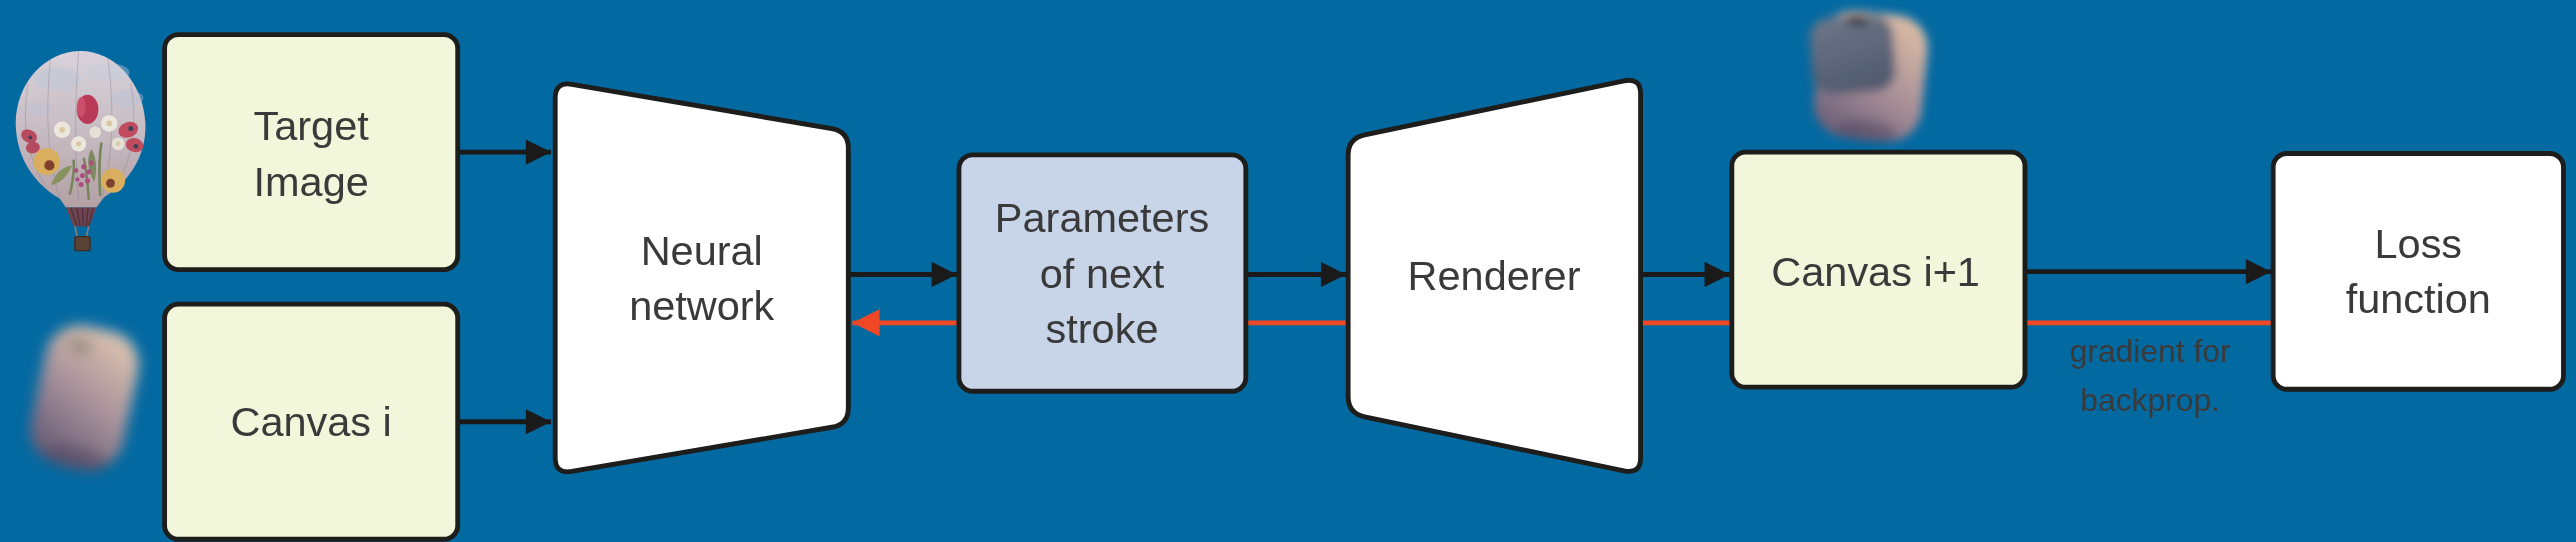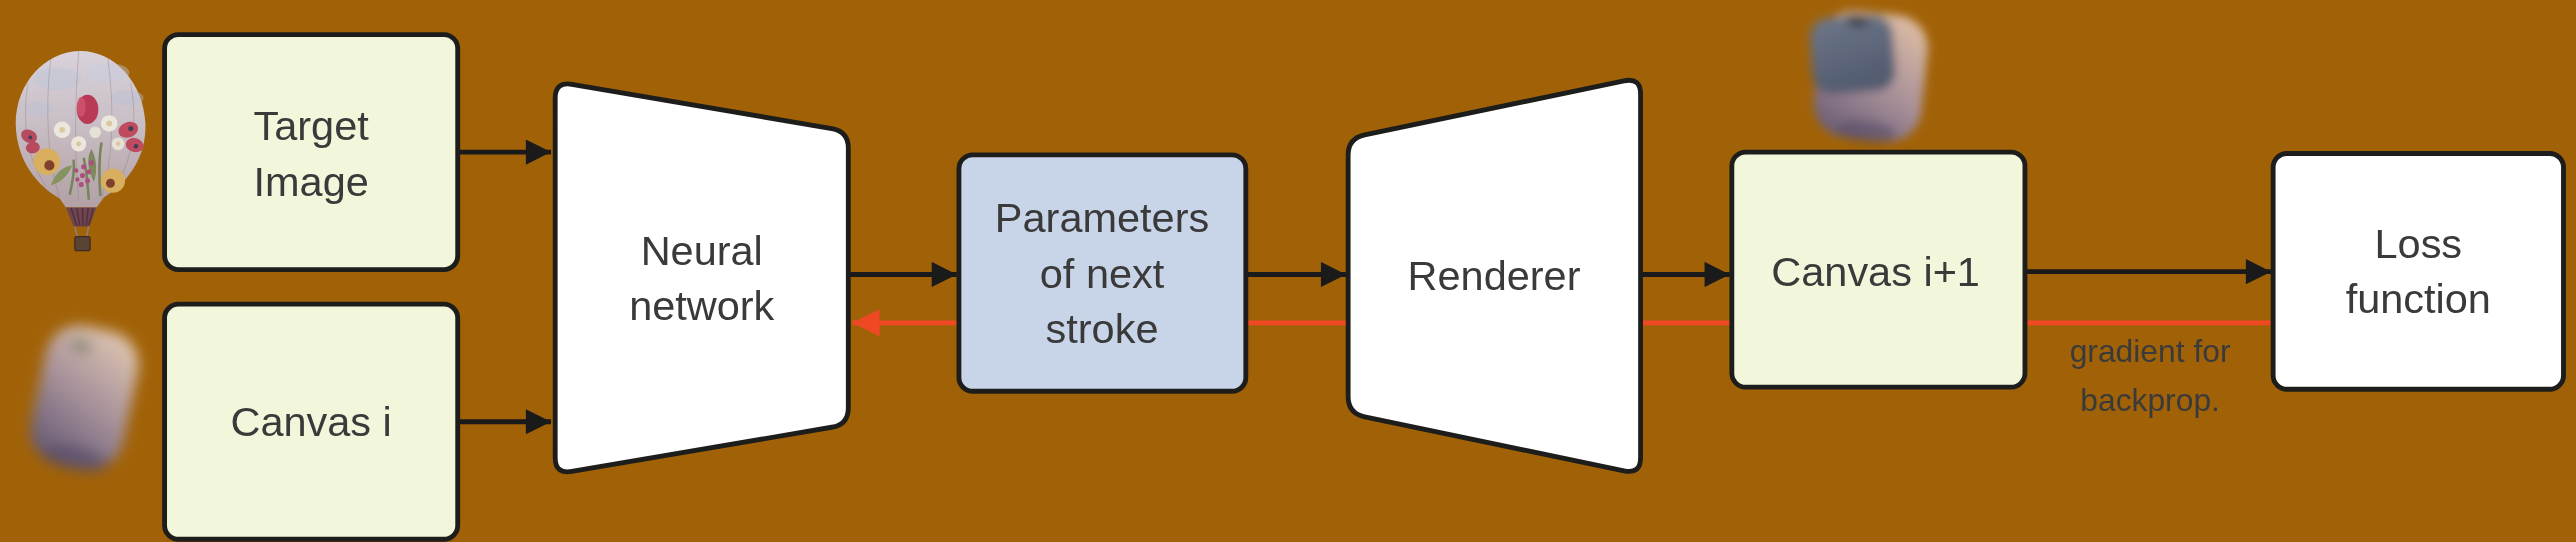--- a/index.html
+++ b/index.html
@@ -1,20 +1,20 @@
 <!DOCTYPE html>
 <html style="font-size:11px"><head>
 <meta charset="utf-8">
 <style>
   html, body { margin: 0; padding: 0; background: #ffffff; }
   .stage {
     position: relative;
     width: 2576px;
     height: 542px;
-    background: #a16207;
+    background: #0369a1;
     overflow: hidden;
     font-family: "Liberation Sans", sans-serif;
     text-align: center;
   }
   svg text {
     font-family: "Liberation Sans", sans-serif;
     font-size: 60px;
     fill: #3a3a3a;
     text-anchor: middle;
     dominant-baseline: central;

